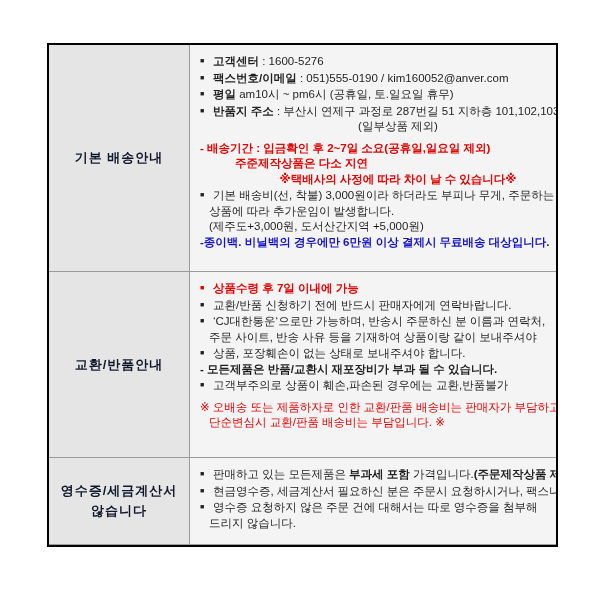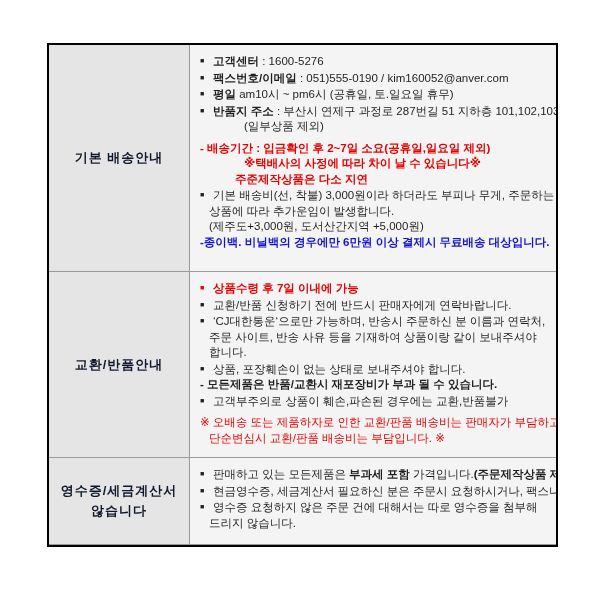--- a/index.html
+++ b/index.html
@@ -26,21 +26,21 @@
     border-bottom:1px solid var(--inner-border,#9b9b9b);
     padding:8px 4px 0 10px;overflow:hidden;
     background:var(--content-bg,#f3f3f3);
   }
   .line{font-size:11.5px;line-height:15.5px;white-space:nowrap;color:#1f1f1f;}
   .line.blank{height:6px;}
   .bullet{display:inline-block;width:13px;font-size:7px;vertical-align:2px;}
   .indent-1{padding-left:9px;}
   .indent-2{padding-left:28px;}
   .indent-3{padding-left:35px;}
-  .indent-4{padding-left:44px;}
+  .indent-4{padding-left:44px;text-align:center;}
   .red{color:var(--red,#e60000);}
   .blue{color:var(--blue,#1414cc);}
   .bold{font-weight:bold;}
   .underline{}
   .b{font-weight:bold;}
 </style>
 </head>
 <body>
 
 <div class="info-table">
@@ -49,37 +49,36 @@
     <span>기본 배송안내</span>
   </div>
   <div class="content-cell">
       <div class="line"><span class="bullet">■</span><span class="b">고객센터</span><span> : 1600-5276</span></div>
       <div class="line"><span class="bullet">■</span><span class="b">팩스번호/이메일</span><span> : 051)555-0190 / kim160052@anver.com</span></div>
       <div class="line"><span class="bullet">■</span><span class="b">평일</span><span> am10시 ~ pm6시 (공휴일, 토.일요일 휴무)</span></div>
       <div class="line"><span class="bullet">■</span><span class="b">반품지 주소</span><span> : 부산시 연제구 과정로 287번길 51 지하층 101,102,103호</span></div>
       <div class="line indent-4"><span>(일부상품 제외)</span></div>
       <div class="line blank"></div>
       <div class="line red bold"><span>- 배송기간 : 입금확인 후 2~7일 소요(공휴일,일요일 제외)</span></div>
+      <div class="line indent-3 red bold"><span>주준제작상품은 다소 지연</span></div>
       <div class="line indent-4 red bold"><span>※택배사의 사정에 따라 차이 날 수 있습니다※</span></div>
-      <div class="line indent-3 red bold"><span>주준제작상품은 다소 지연</span></div>
       <div class="line"><span class="bullet">■</span><span>기본 배송비(선, 착불) 3,000원이라 하더라도 부피나 무게, 주문하는</span></div>
       <div class="line indent-1"><span>상품에 따라 추가운임이 발생합니다.</span></div>
       <div class="line indent-1"><span>(제주도+3,000원, 도서산간지역 +5,000원)</span></div>
       <div class="line blue bold underline"><span>-종이백. 비닐백의 경우에만 6만원 이상 결제시 무료배송 대상입니다.</span></div>
     </div>
 
   <div class="label-cell">
     <span>교환/반품안내</span>
   </div>
   <div class="content-cell">
       <div class="line red bold"><span class="bullet">■</span><span>상품수령 후 7일 이내에 가능</span></div>
       <div class="line"><span class="bullet">■</span><span>교환/반품 신청하기 전에 반드시 판매자에게 연락바랍니다.</span></div>
       <div class="line"><span class="bullet">■</span><span>‘CJ대한통운‘으로만 가능하며, 반송시 주문하신 분 이름과 연락처,</span></div>
       <div class="line indent-1"><span>주문 사이트, 반송 사유 등을 기재하여 상품이랑 같이 보내주셔야</span></div>
-      <div class="line indent-1"><span>합니다.</span></div>
       <div class="line"><span class="bullet">■</span><span>상품, 포장훼손이 없는 상태로 보내주셔야 합니다.</span></div>
       <div class="line bold underline"><span>- 모든제품은 반품/교환시 재포장비가 부과 될 수 있습니다.</span></div>
       <div class="line"><span class="bullet">■</span><span>고객부주의로 상품이 훼손,파손된 경우에는 교환,반품불가</span></div>
       <div class="line blank"></div>
       <div class="line red"><span>※ 오배송 또는 제품하자로 인한 교환/판품 배송비는 판매자가 부담하고,</span></div>
       <div class="line indent-1 red"><span>단순변심시 교환/판품 배송비는 부담입니다. ※</span></div>
     </div>
 
   <div class="label-cell last-row-label">
     <span>영수증/세금계산서</span>

